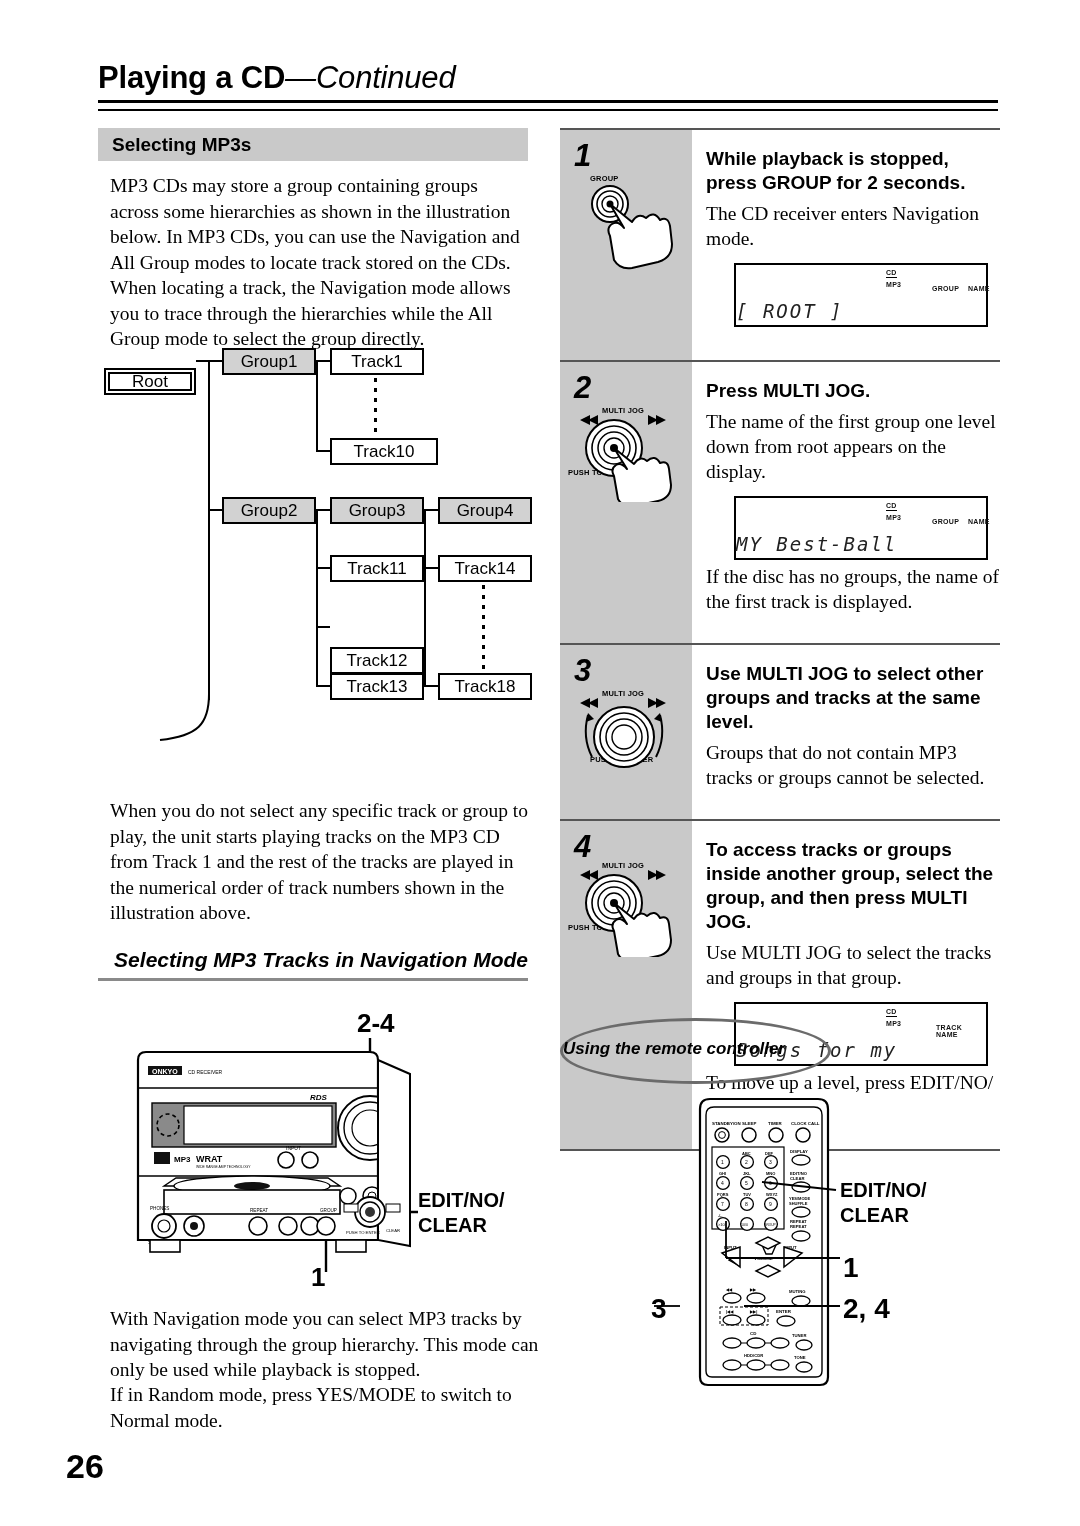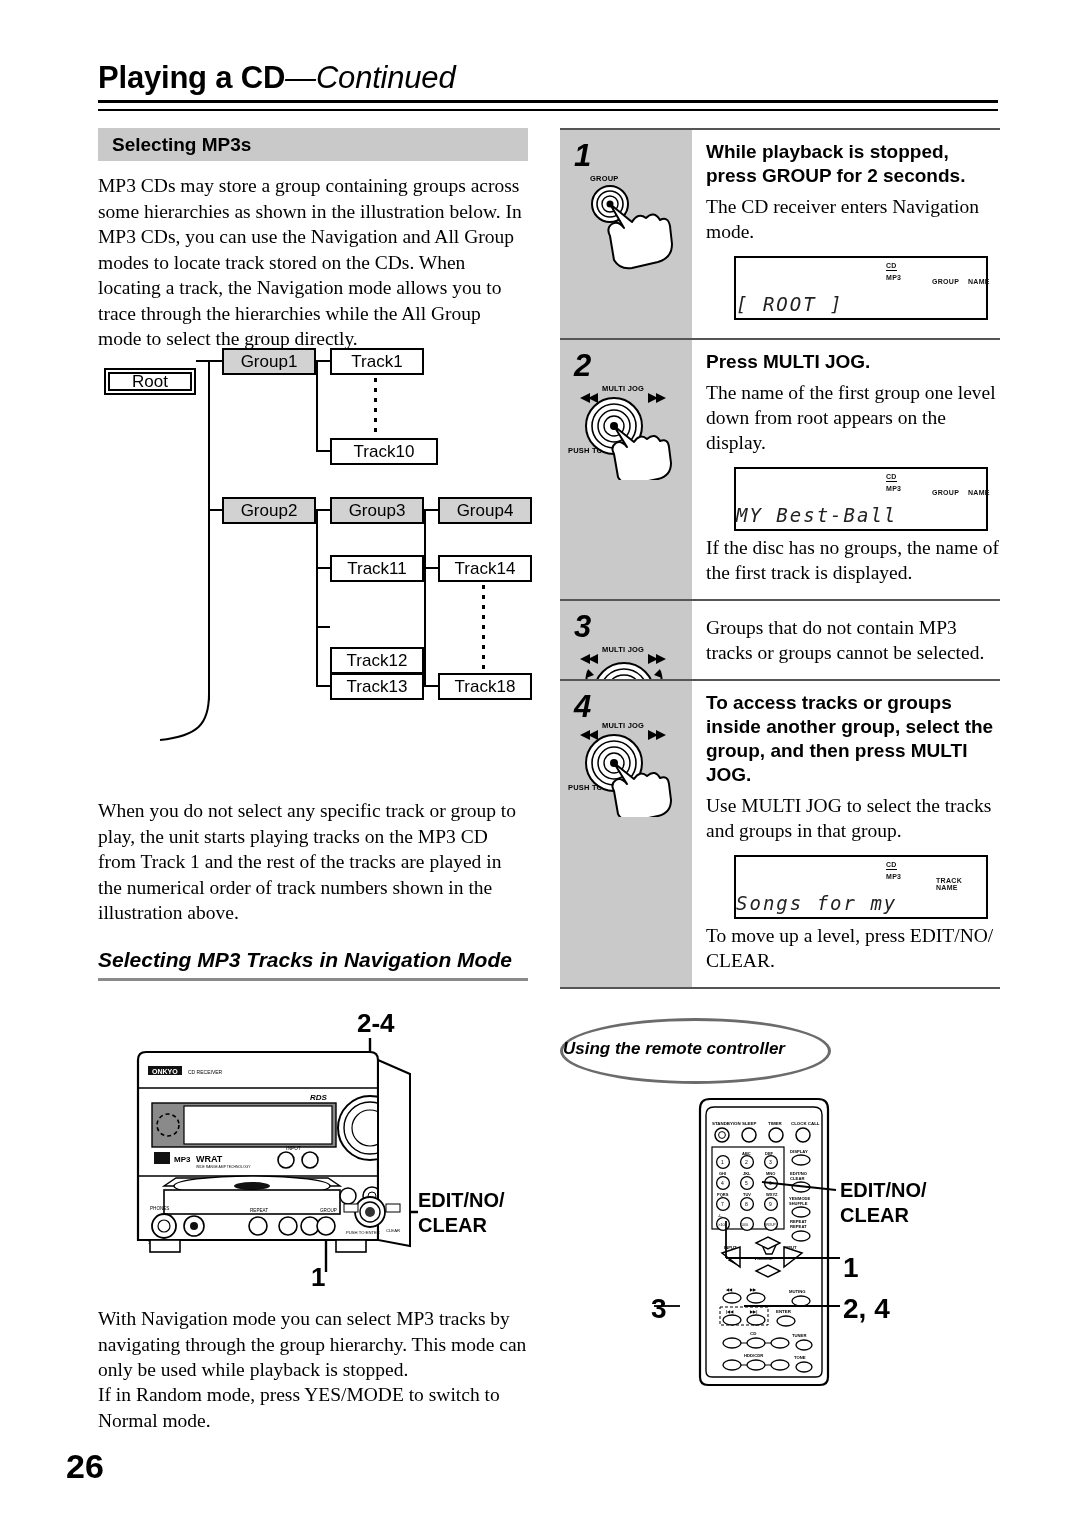--- a/index.html
+++ b/index.html
@@ -12,59 +12,59 @@
             font-family:Liberation Sans, sans-serif;font-weight:bold;
             font-size:31px;letter-spacing:-0.2px;}
   .pg-title .cont{font-weight:normal;font-style:italic;}
   .title-rule{position:absolute;left:98px;top:100px;width:900px;height:6px;
               border-top:3px solid #000;border-bottom:2px solid #000;}
 
   
   .colL{position:absolute;left:98px;top:128px;width:430px;}
   .secbar{background:#c9c9c9;height:33px;line-height:33px;padding-left:14px;
           font-family:"Liberation Sans", sans-serif;font-weight:bold;font-size:19px;}
-  p.body{font-size:19.5px;line-height:25.5px;margin:10px 0 0 0;text-align:left;}
+  p.body{font-size:19.5px;line-height:25.5px;margin:10px 0 0 12px;text-align:left;}
   .colL p.body{margin-top:12px;}
 
   
   .tree{position:absolute;left:98px;top:342px;width:440px;height:380px;}
   .node{position:absolute;border:2px solid #000;background:#fff;
         font-family:"Liberation Sans", sans-serif;font-size:17px;
         text-align:center;box-sizing:border-box;height:27px;line-height:23px;}
   .node.grp{background:#d2d2d2;}
   .node.root{border:2px solid #000;box-shadow:inset 0 0 0 2px #fff, inset 0 0 0 4px #000;}
   .ln{position:absolute;background:#000;}
   .lnv{width:2px;}
   .lnh{height:2px;}
   .dots{position:absolute;width:3px;
         background-image:repeating-linear-gradient(to bottom,#000 0 4px,transparent 4px 10px);}
 
   
   .subhead{position:absolute;left:98px;top:948px;width:430px;
            font-family:"Liberation Sans", sans-serif;font-style:italic;
-           font-weight:bold;font-size:21px;}
+           font-weight:bold;font-size:21px;text-align:right;}
   .subhead-rule{position:absolute;left:98px;top:978px;width:430px;height:3px;background:#8a8a8a;}
 
   
   .unitwrap{position:absolute;left:98px;top:1000px;width:440px;height:300px;}
   .lbl-24{position:absolute;left:357px;top:1008px;
           font-family:"Liberation Sans", sans-serif;font-weight:bold;font-size:26px;}
   .lbl-1a{position:absolute;left:311px;top:1262px;
           font-family:"Liberation Sans", sans-serif;font-weight:bold;font-size:26px;}
   .lbl-edit-a{position:absolute;left:418px;top:1188px;
           font-family:"Liberation Sans", sans-serif;font-weight:bold;font-size:20px;line-height:25px;}
 
   
   .colR{position:absolute;left:560px;top:128px;width:440px;}
   .steprow{position:relative;display:flex;border-top:2px solid #555;}
   .steprow.first{border-top:2px solid #555;}
   .stepnum-cell{width:132px;background:#c9c9c9;position:relative;flex:0 0 132px;}
   .stepnum{font-family:"Liberation Sans", sans-serif;font-weight:bold;font-style:italic;
            font-size:31px;margin:8px 0 0 14px;}
-  .stepbody{flex:1;padding:10px 0 14px 14px;}
+  .stepbody{flex:1;padding:10px 0 29px 14px;margin-top:7px;}
   .stepttl{font-family:"Liberation Sans", sans-serif;font-weight:bold;font-size:19px;
            line-height:24px;margin-bottom:6px;}
   .stepbody p.body{font-size:19.5px;line-height:25px;margin:4px 0 0 0;}
 
   
   .disp{border:2px solid #000;height:60px;margin:12px 0 4px 28px;width:250px;position:relative;background:#fff;}
   .disp .ind{position:absolute;font-family:"Liberation Sans", sans-serif;
              font-size:7px;font-weight:bold;color:#111;letter-spacing:.3px;}
   .disp .ind.cd{left:150px;top:4px;border-bottom:1.4px solid #000;padding-bottom:1px;}
   .disp .ind.mp3{left:150px;top:16px;}
@@ -312,20 +312,21 @@
           <circle cx="56" cy="44" r="24" fill="#fff" stroke="#000" stroke-width="1.6"></circle>
           <circle cx="56" cy="44" r="18" fill="#fff" stroke="#000" stroke-width="1.5"></circle>
           <circle cx="56" cy="44" r="12" fill="#fff" stroke="#000" stroke-width="1.4"></circle>
           <path d="M 20 22 q -6 22 4 42" stroke="#000" stroke-width="2" fill="none"></path>
           <path d="M 20 20 l 6 6 l -8 3 Z" fill="#000"></path>
           <path d="M 92 22 q 6 22 -4 42" stroke="#000" stroke-width="2" fill="none"></path>
           <path d="M 92 20 l -6 6 l 8 3 Z" fill="#000"></path>
         </svg>
       </div>
       <div class="stepbody">
+        <div class="stepttl">Use MULTI JOG to select other groups and tracks at the same level.</div>
         <p class="body">Groups that do not contain MP3 tracks or groups cannot be selected.</p>
       </div>
     </div>
 
     <div class="steprow">
       <div class="stepnum-cell">
         <div class="stepnum">4</div>
         <div class="klbl" style="left:42px;top:40px;">MULTI JOG</div>
         <div class="klbl" style="left:8px;top:102px;">PUSH TO ENTER</div>
         <svg style="position:absolute;left:8px;top:44px;" width="124" height="92">

